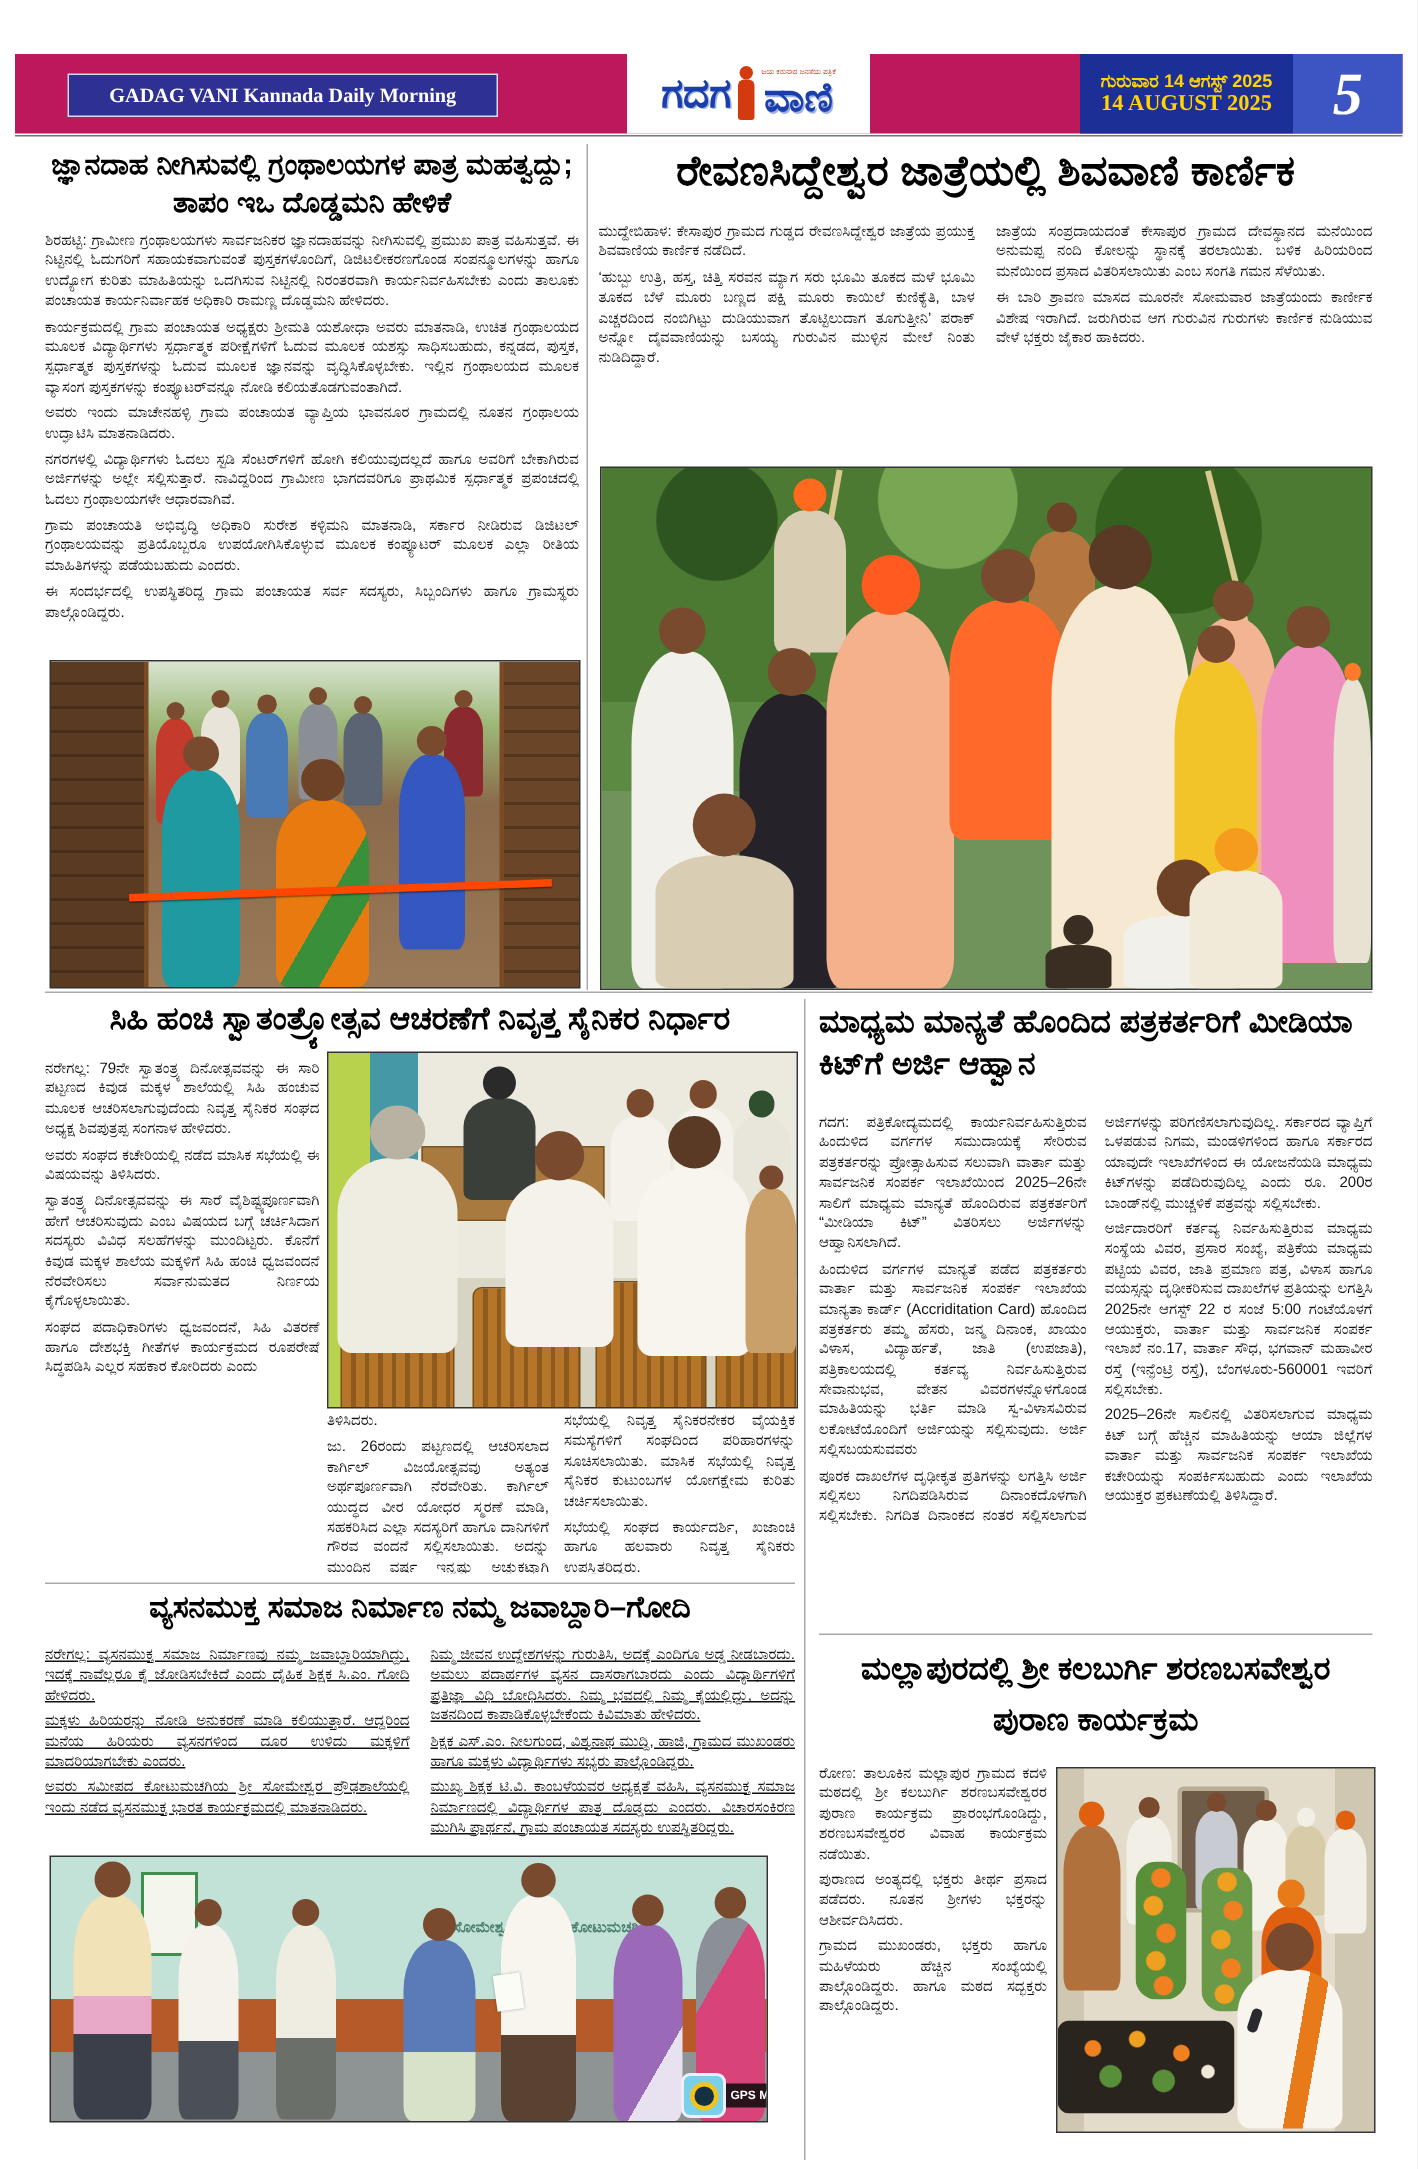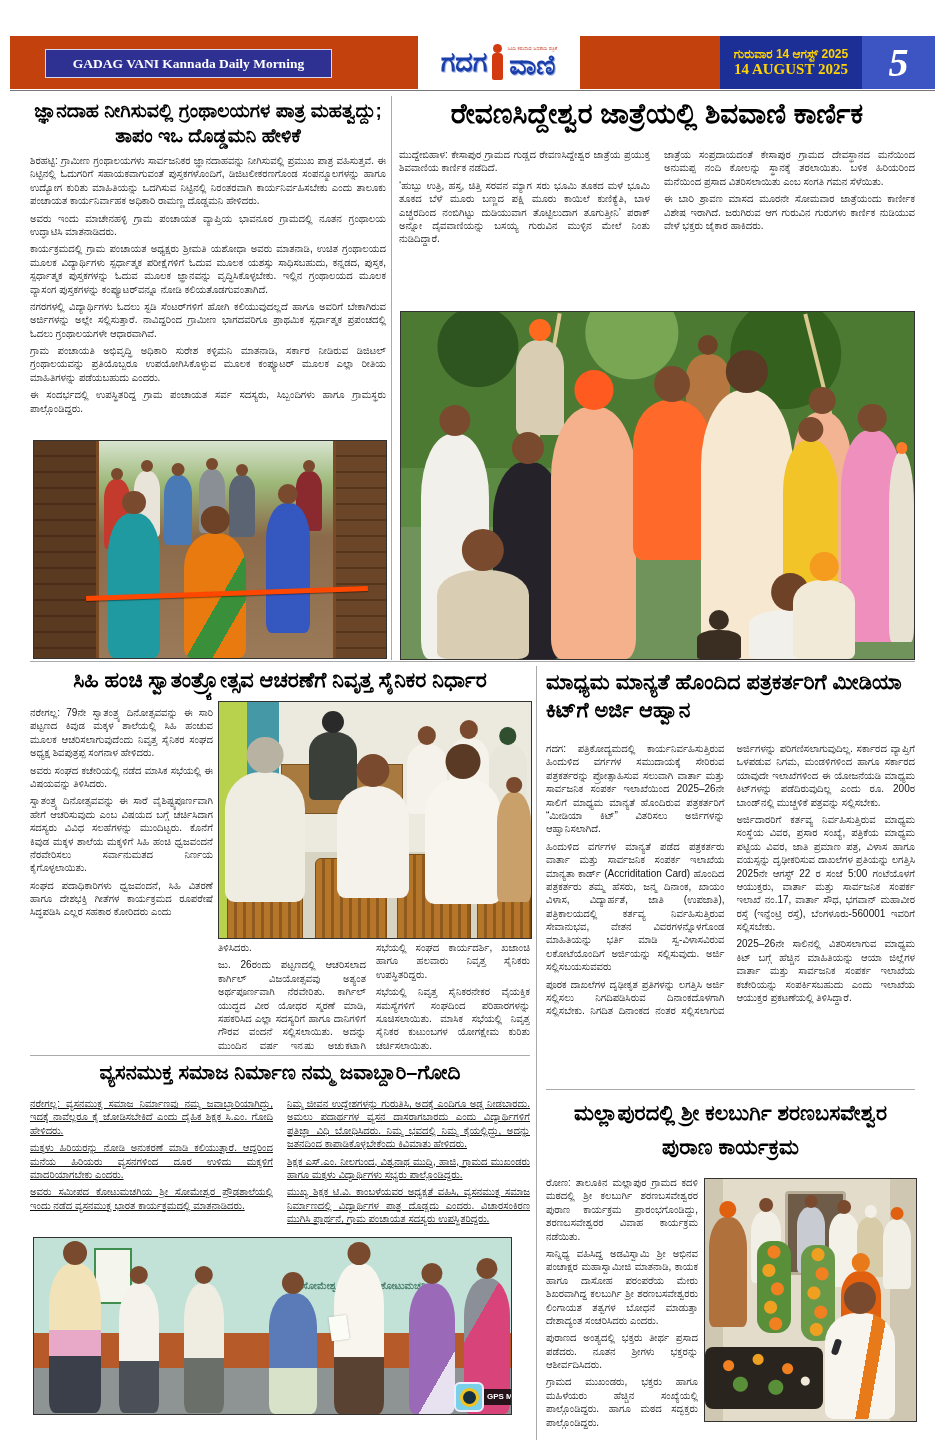--- a/index.html
+++ b/index.html
@@ -1,19 +1,19 @@
 <!DOCTYPE html>
 <html><head>
 <meta charset="utf-8">
 <style>
   html,body{margin:0;padding:0;background:#e8e8e8;}
   .page{position:relative;width:945px;height:1446px;background:#ffffff;margin:0 auto;overflow:hidden;
         font-family:"Liberation Sans",sans-serif;color:#111;}
   
-  .band{position:absolute;left:10px;top:36px;width:925px;height:53px;background:#c2410c;}
+  .band{position:absolute;left:10px;top:36px;width:925px;height:53px;background:#be185d;}
   .mastbox{position:absolute;left:35px;top:13px;width:285px;height:27px;background:#2e3192;
            border:1px solid #d8d8f0;display:flex;align-items:center;justify-content:center;}
   .mastbox span{color:#fff;font-family:"Liberation Serif",serif;font-weight:bold;font-size:13.5px;white-space:nowrap;}
   .logo-panel{position:absolute;left:408px;top:0;width:162px;height:53px;background:#fff;
               display:flex;align-items:center;justify-content:center;gap:3px;overflow:hidden;}
   .logo-gadag,.logo-vani{font-weight:bold;font-size:27px;color:#1b3faa;line-height:1;
         text-shadow:1px 1px 0 #9fb2e8;}
   .logo-fig{width:14px;height:38px;position:relative;}
   .logo-fig::before{content:"";position:absolute;left:3px;top:0;width:9px;height:9px;border-radius:50%;background:#d43a10;}
   .logo-fig::after{content:"";position:absolute;left:2px;top:9px;width:11px;height:27px;border-radius:4px 4px 2px 2px;background:#d43a10;}
@@ -83,22 +83,22 @@
   <div class="vrule" style="left:391px;top:96px;height:564px;"></div>
   <div class="hrule" style="left:30px;top:661px;width:885px;"></div>
   <div class="vrule" style="left:536px;top:666px;height:774px;"></div>
   <div class="hrule" style="left:30px;top:1055px;width:500px;"></div>
   <div class="hrule" style="left:546px;top:1089px;width:369px;"></div>
 
   <section>
     <h2 class="headline abs" style="left:30px;top:98px;width:356px;height:52px;font-size:19px;line-height:1.32;text-align:center;margin:0;">ಜ್ಞಾನದಾಹ ನೀಗಿಸುವಲ್ಲಿ ಗ್ರಂಥಾಲಯಗಳ ಪಾತ್ರ ಮಹತ್ವದ್ದು; ತಾಪಂ ಇಒ ದೊಡ್ಡಮನಿ ಹೇಳಿಕೆ</h2>
     <div class="abody abs" style="left:30px;top:154px;width:356px;height:283px;">
       <p>ಶಿರಹಟ್ಟಿ: ಗ್ರಾಮೀಣ ಗ್ರಂಥಾಲಯಗಳು ಸಾರ್ವಜನಿಕರ ಜ್ಞಾನದಾಹವನ್ನು ನೀಗಿಸುವಲ್ಲಿ ಪ್ರಮುಖ ಪಾತ್ರ ವಹಿಸುತ್ತವೆ. ಈ ನಿಟ್ಟಿನಲ್ಲಿ ಓದುಗರಿಗೆ ಸಹಾಯಕವಾಗುವಂತೆ ಪುಸ್ತಕಗಳೊಂದಿಗೆ, ಡಿಜಿಟಲೀಕರಣಗೊಂಡ ಸಂಪನ್ಮೂಲಗಳನ್ನು ಹಾಗೂ ಉದ್ಯೋಗ ಕುರಿತು ಮಾಹಿತಿಯನ್ನು ಒದಗಿಸುವ ನಿಟ್ಟಿನಲ್ಲಿ ನಿರಂತರವಾಗಿ ಕಾರ್ಯನಿರ್ವಹಿಸಬೇಕು ಎಂದು ತಾಲೂಕು ಪಂಚಾಯತ ಕಾರ್ಯನಿರ್ವಾಹಕ ಅಧಿಕಾರಿ ರಾಮಣ್ಣ ದೊಡ್ಡಮನಿ ಹೇಳಿದರು.</p>
+      <p>ಕಾರ್ಯಕ್ರಮದಲ್ಲಿ ಗ್ರಾಮ ಪಂಚಾಯತ ಅಧ್ಯಕ್ಷರು ಶ್ರೀಮತಿ ಯಶೋಧಾ ಅವರು ಮಾತನಾಡಿ, ಉಚಿತ ಗ್ರಂಥಾಲಯದ ಮೂಲಕ ವಿದ್ಯಾರ್ಥಿಗಳು ಸ್ಪರ್ಧಾತ್ಮಕ ಪರೀಕ್ಷೆಗಳಿಗೆ ಓದುವ ಮೂಲಕ ಯಶಸ್ಸು ಸಾಧಿಸಬಹುದು, ಕನ್ನಡದ, ಪುಸ್ತಕ, ಸ್ಪರ್ಧಾತ್ಮಕ ಪುಸ್ತಕಗಳನ್ನು ಓದುವ ಮೂಲಕ ಜ್ಞಾನವನ್ನು ವೃದ್ಧಿಸಿಕೊಳ್ಳಬೇಕು. ಇಲ್ಲಿನ ಗ್ರಂಥಾಲಯದ ಮೂಲಕ ವ್ಯಾಸಂಗ ಪುಸ್ತಕಗಳನ್ನು ಕಂಪ್ಯೂಟರ್‌ವನ್ನೂ ನೋಡಿ ಕಲಿಯತೊಡಗುವಂತಾಗಿದೆ.</p>
       <p>ಅವರು ಇಂದು ಮಾಚೇನಹಳ್ಳಿ ಗ್ರಾಮ ಪಂಚಾಯತ ವ್ಯಾಪ್ತಿಯ ಭಾವನೂರ ಗ್ರಾಮದಲ್ಲಿ ನೂತನ ಗ್ರಂಥಾಲಯ ಉದ್ಘಾಟಿಸಿ ಮಾತನಾಡಿದರು.</p>
-      <p>ಕಾರ್ಯಕ್ರಮದಲ್ಲಿ ಗ್ರಾಮ ಪಂಚಾಯತ ಅಧ್ಯಕ್ಷರು ಶ್ರೀಮತಿ ಯಶೋಧಾ ಅವರು ಮಾತನಾಡಿ, ಉಚಿತ ಗ್ರಂಥಾಲಯದ ಮೂಲಕ ವಿದ್ಯಾರ್ಥಿಗಳು ಸ್ಪರ್ಧಾತ್ಮಕ ಪರೀಕ್ಷೆಗಳಿಗೆ ಓದುವ ಮೂಲಕ ಯಶಸ್ಸು ಸಾಧಿಸಬಹುದು, ಕನ್ನಡದ, ಪುಸ್ತಕ, ಸ್ಪರ್ಧಾತ್ಮಕ ಪುಸ್ತಕಗಳನ್ನು ಓದುವ ಮೂಲಕ ಜ್ಞಾನವನ್ನು ವೃದ್ಧಿಸಿಕೊಳ್ಳಬೇಕು. ಇಲ್ಲಿನ ಗ್ರಂಥಾಲಯದ ಮೂಲಕ ವ್ಯಾಸಂಗ ಪುಸ್ತಕಗಳನ್ನು ಕಂಪ್ಯೂಟರ್‌ವನ್ನೂ ನೋಡಿ ಕಲಿಯತೊಡಗುವಂತಾಗಿದೆ.</p>
       <p>ನಗರಗಳಲ್ಲಿ ವಿದ್ಯಾರ್ಥಿಗಳು ಓದಲು ಸ್ಟಡಿ ಸೆಂಟರ್‌ಗಳಿಗೆ ಹೋಗಿ ಕಲಿಯುವುದಲ್ಲದೆ ಹಾಗೂ ಅವರಿಗೆ ಬೇಕಾಗಿರುವ ಅರ್ಜಿಗಳನ್ನು ಅಲ್ಲೇ ಸಲ್ಲಿಸುತ್ತಾರೆ. ನಾವಿದ್ದರಿಂದ ಗ್ರಾಮೀಣ ಭಾಗದವರಿಗೂ ಪ್ರಾಥಮಿಕ ಸ್ಪರ್ಧಾತ್ಮಕ ಪ್ರಪಂಚದಲ್ಲಿ ಓದಲು ಗ್ರಂಥಾಲಯಗಳೇ ಆಧಾರವಾಗಿವೆ.</p>
       <p>ಗ್ರಾಮ ಪಂಚಾಯತಿ ಅಭಿವೃದ್ಧಿ ಅಧಿಕಾರಿ ಸುರೇಶ ಕಳ್ಳಿಮನಿ ಮಾತನಾಡಿ, ಸರ್ಕಾರ ನೀಡಿರುವ ಡಿಜಿಟಲ್ ಗ್ರಂಥಾಲಯವನ್ನು ಪ್ರತಿಯೊಬ್ಬರೂ ಉಪಯೋಗಿಸಿಕೊಳ್ಳುವ ಮೂಲಕ ಕಂಪ್ಯೂಟರ್ ಮೂಲಕ ಎಲ್ಲಾ ರೀತಿಯ ಮಾಹಿತಿಗಳನ್ನು ಪಡೆಯಬಹುದು ಎಂದರು.</p>
       <p>ಈ ಸಂದರ್ಭದಲ್ಲಿ ಉಪಸ್ಥಿತರಿದ್ದ ಗ್ರಾಮ ಪಂಚಾಯತ ಸರ್ವ ಸದಸ್ಯರು, ಸಿಬ್ಬಂದಿಗಳು ಹಾಗೂ ಗ್ರಾಮಸ್ಥರು ಪಾಲ್ಗೊಂಡಿದ್ದರು.</p>
     </div>
 
     <div class="photo" style="left:33px;top:440px;width:352px;height:217px;
          background:linear-gradient(180deg,#d8e4d0 0,#9db878 42px,#8a6a4a 95px,#9a7a58 100%);">
       <div style="position:absolute;left:0;top:0;width:62px;height:217px;border-right:3px solid #7a4a24;
            background:repeating-linear-gradient(180deg,#5b3a22 0 14px,#4a2d18 14px 16px);"></div>
       <div style="position:absolute;right:0;top:0;width:50px;height:217px;border-left:3px solid #7a4a24;
@@ -177,22 +177,22 @@
       <i class="fig" style="left:6px;top:70px;width:80px;height:130px;background:#efece2;--h:#b8b2a2;"></i>
       <i class="fig" style="left:118px;top:84px;width:72px;height:112px;background:#f4f2ea;--h:#7a4a2e;"></i>
       <i class="fig" style="left:206px;top:76px;width:76px;height:126px;background:#f7f5ee;--h:#5a3a24;"></i>
       <i class="fig" style="left:278px;top:90px;width:34px;height:110px;background:#caa06a;--h:#7a4a2e;"></i>
     </div>
     <div class="abody abs" style="left:218px;top:941px;width:148px;height:108px;">
       <p>ತಿಳಿಸಿದರು.</p>
       <p>ಜು. 26ರಂದು ಪಟ್ಟಣದಲ್ಲಿ ಆಚರಿಸಲಾದ ಕಾರ್ಗಿಲ್ ವಿಜಯೋತ್ಸವವು ಅತ್ಯಂತ ಅರ್ಥಪೂರ್ಣವಾಗಿ ನೆರವೇರಿತು. ಕಾರ್ಗಿಲ್ ಯುದ್ಧದ ವೀರ ಯೋಧರ ಸ್ಮರಣೆ ಮಾಡಿ, ಸಹಕರಿಸಿದ ಎಲ್ಲಾ ಸದಸ್ಯರಿಗೆ ಹಾಗೂ ದಾನಿಗಳಿಗೆ ಗೌರವ ವಂದನೆ ಸಲ್ಲಿಸಲಾಯಿತು. ಅದನ್ನು ಮುಂದಿನ ವರ್ಷ ಇನ್ನಷ್ಟು ಅಚ್ಚುಕಟ್ಟಾಗಿ ನಡೆಸಲು ಸದಸ್ಯರು ಒಮ್ಮತದ ಒಪ್ಪಿಗೆ ನೀಡಿದರು.</p>
     </div>
     <div class="abody abs" style="left:376px;top:941px;width:154px;height:108px;">
+      <p>ಸಭೆಯಲ್ಲಿ ನಿವೃತ್ತ ಸೈನಿಕರನೇಕರ ವೈಯಕ್ತಿಕ ಸಮಸ್ಯೆಗಳಿಗೆ ಸಂಘದಿಂದ ಪರಿಹಾರಗಳನ್ನು ಸೂಚಿಸಲಾಯಿತು. ಮಾಸಿಕ ಸಭೆಯಲ್ಲಿ ನಿವೃತ್ತ ಸೈನಿಕರ ಕುಟುಂಬಗಳ ಯೋಗಕ್ಷೇಮ ಕುರಿತು ಚರ್ಚಿಸಲಾಯಿತು.</p>
       <p>ಸಭೆಯಲ್ಲಿ ಸಂಘದ ಕಾರ್ಯದರ್ಶಿ, ಖಜಾಂಚಿ ಹಾಗೂ ಹಲವಾರು ನಿವೃತ್ತ ಸೈನಿಕರು ಉಪಸ್ಥಿತರಿದ್ದರು.</p>
-      <p>ಸಭೆಯಲ್ಲಿ ನಿವೃತ್ತ ಸೈನಿಕರನೇಕರ ವೈಯಕ್ತಿಕ ಸಮಸ್ಯೆಗಳಿಗೆ ಸಂಘದಿಂದ ಪರಿಹಾರಗಳನ್ನು ಸೂಚಿಸಲಾಯಿತು. ಮಾಸಿಕ ಸಭೆಯಲ್ಲಿ ನಿವೃತ್ತ ಸೈನಿಕರ ಕುಟುಂಬಗಳ ಯೋಗಕ್ಷೇಮ ಕುರಿತು ಚರ್ಚಿಸಲಾಯಿತು.</p>
     </div>
   </section>
 
   <section>
     <h2 class="headline abs" style="left:546px;top:668px;width:369px;height:70px;font-size:21px;line-height:1.35;text-align:left;margin:0;">ಮಾಧ್ಯಮ ಮಾನ್ಯತೆ ಹೊಂದಿದ ಪತ್ರಕರ್ತರಿಗೆ ಮೀಡಿಯಾ ಕಿಟ್‌ಗೆ ಅರ್ಜಿ ಆಹ್ವಾನ</h2>
     <div class="abody cols2 abs" style="left:546px;top:742px;width:369px;height:341px;column-gap:12px;">
       <p>ಗದಗ: ಪತ್ರಿಕೋದ್ಯಮದಲ್ಲಿ ಕಾರ್ಯನಿರ್ವಹಿಸುತ್ತಿರುವ ಹಿಂದುಳಿದ ವರ್ಗಗಳ ಸಮುದಾಯಕ್ಕೆ ಸೇರಿರುವ ಪತ್ರಕರ್ತರನ್ನು ಪ್ರೋತ್ಸಾಹಿಸುವ ಸಲುವಾಗಿ ವಾರ್ತಾ ಮತ್ತು ಸಾರ್ವಜನಿಕ ಸಂಪರ್ಕ ಇಲಾಖೆಯಿಂದ 2025–26ನೇ ಸಾಲಿಗೆ ಮಾಧ್ಯಮ ಮಾನ್ಯತೆ ಹೊಂದಿರುವ ಪತ್ರಕರ್ತರಿಗೆ “ಮೀಡಿಯಾ ಕಿಟ್” ವಿತರಿಸಲು ಅರ್ಜಿಗಳನ್ನು ಆಹ್ವಾನಿಸಲಾಗಿದೆ.</p>
       <p>ಹಿಂದುಳಿದ ವರ್ಗಗಳ ಮಾನ್ಯತೆ ಪಡೆದ ಪತ್ರಕರ್ತರು ವಾರ್ತಾ ಮತ್ತು ಸಾರ್ವಜನಿಕ ಸಂಪರ್ಕ ಇಲಾಖೆಯ ಮಾನ್ಯತಾ ಕಾರ್ಡ್ (Accriditation Card) ಹೊಂದಿದ ಪತ್ರಕರ್ತರು ತಮ್ಮ ಹೆಸರು, ಜನ್ಮ ದಿನಾಂಕ, ಖಾಯಂ ವಿಳಾಸ, ವಿದ್ಯಾರ್ಹತೆ, ಜಾತಿ (ಉಪಜಾತಿ), ಪತ್ರಿಕಾಲಯದಲ್ಲಿ ಕರ್ತವ್ಯ ನಿರ್ವಹಿಸುತ್ತಿರುವ ಸೇವಾನುಭವ, ವೇತನ ವಿವರಗಳನ್ನೊಳಗೊಂಡ ಮಾಹಿತಿಯನ್ನು ಭರ್ತಿ ಮಾಡಿ ಸ್ವ-ವಿಳಾಸವಿರುವ ಲಕೋಟೆಯೊಂದಿಗೆ ಅರ್ಜಿಯನ್ನು ಸಲ್ಲಿಸುವುದು. ಅರ್ಜಿ ಸಲ್ಲಿಸಬಯಸುವವರು</p>
       <p>ಪೂರಕ ದಾಖಲೆಗಳ ದೃಢೀಕೃತ ಪ್ರತಿಗಳನ್ನು ಲಗತ್ತಿಸಿ ಅರ್ಜಿ ಸಲ್ಲಿಸಲು ನಿಗದಿಪಡಿಸಿರುವ ದಿನಾಂಕದೊಳಗಾಗಿ ಸಲ್ಲಿಸಬೇಕು. ನಿಗದಿತ ದಿನಾಂಕದ ನಂತರ ಸಲ್ಲಿಸಲಾಗುವ ಅರ್ಜಿಗಳನ್ನು ಪರಿಗಣಿಸಲಾಗುವುದಿಲ್ಲ. ಸರ್ಕಾರದ ವ್ಯಾಪ್ತಿಗೆ ಒಳಪಡುವ ನಿಗಮ, ಮಂಡಳಿಗಳಿಂದ ಹಾಗೂ ಸರ್ಕಾರದ ಯಾವುದೇ ಇಲಾಖೆಗಳಿಂದ ಈ ಯೋಜನೆಯಡಿ ಮಾಧ್ಯಮ ಕಿಟ್‌ಗಳನ್ನು ಪಡೆದಿರುವುದಿಲ್ಲ ಎಂದು ರೂ. 200ರ ಬಾಂಡ್‌ನಲ್ಲಿ ಮುಚ್ಚಳಿಕೆ ಪತ್ರವನ್ನು ಸಲ್ಲಿಸಬೇಕು.</p>
       <p>ಅರ್ಜಿದಾರರಿಗೆ ಕರ್ತವ್ಯ ನಿರ್ವಹಿಸುತ್ತಿರುವ ಮಾಧ್ಯಮ ಸಂಸ್ಥೆಯ ವಿವರ, ಪ್ರಸಾರ ಸಂಖ್ಯೆ, ಪತ್ರಿಕೆಯ ಮಾಧ್ಯಮ ಪಟ್ಟಿಯ ವಿವರ, ಜಾತಿ ಪ್ರಮಾಣ ಪತ್ರ, ವಿಳಾಸ ಹಾಗೂ ವಯಸ್ಸನ್ನು ದೃಢೀಕರಿಸುವ ದಾಖಲೆಗಳ ಪ್ರತಿಯನ್ನು ಲಗತ್ತಿಸಿ 2025ನೇ ಆಗಸ್ಟ್ 22 ರ ಸಂಜೆ 5:00 ಗಂಟೆಯೊಳಗೆ ಆಯುಕ್ತರು, ವಾರ್ತಾ ಮತ್ತು ಸಾರ್ವಜನಿಕ ಸಂಪರ್ಕ ಇಲಾಖೆ ನಂ.17, ವಾರ್ತಾ ಸೌಧ, ಭಗವಾನ್ ಮಹಾವೀರ ರಸ್ತೆ (ಇನ್ಫೆಂಟ್ರಿ ರಸ್ತೆ), ಬೆಂಗಳೂರು-560001 ಇವರಿಗೆ ಸಲ್ಲಿಸಬೇಕು.</p>
@@ -236,21 +236,20 @@
           </span>
         <span class="gps-label">GPS Map Ca</span>
       </div>
     </div>
   </section>
 
   <section>
     <h2 class="headline abs" style="left:546px;top:1096px;width:369px;height:72px;font-size:21px;line-height:1.6;text-align:center;margin:0;">ಮಲ್ಲಾಪುರದಲ್ಲಿ ಶ್ರೀ ಕಲಬುರ್ಗಿ ಶರಣಬಸವೇಶ್ವರ ಪುರಾಣ ಕಾರ್ಯಕ್ರಮ</h2>
     <div class="abody abs" style="left:546px;top:1176px;width:152px;height:264px;">
       <p>ರೋಣ: ತಾಲೂಕಿನ ಮಲ್ಲಾಪುರ ಗ್ರಾಮದ ಕದಳಿ ಮಠದಲ್ಲಿ ಶ್ರೀ ಕಲಬುರ್ಗಿ ಶರಣಬಸವೇಶ್ವರರ ಪುರಾಣ ಕಾರ್ಯಕ್ರಮ ಪ್ರಾರಂಭಗೊಂಡಿದ್ದು, ಶರಣಬಸವೇಶ್ವರರ ವಿವಾಹ ಕಾರ್ಯಕ್ರಮ ನಡೆಯಿತು.</p>
-      <p>ಸಾನ್ನಿಧ್ಯ ವಹಿಸಿದ್ದ ಅಡವಿಸ್ವಾಮಿ ಶ್ರೀ ಅಭಿನವ ಪಂಚಾಕ್ಷರ ಮಹಾಸ್ವಾಮೀಜಿ ಮಾತನಾಡಿ, ಕಾಯಕ ಹಾಗೂ ದಾಸೋಹ ಪರಂಪರೆಯ ಮೇರು ಶಿಖರವಾಗಿದ್ದ ಕಲಬುರ್ಗಿ ಶ್ರೀ ಶರಣಬಸವೇಶ್ವರರು ಲಿಂಗಾಯತ ತತ್ವಗಳ ಬೋಧನೆ ಮಾಡುತ್ತಾ ದೇಶಾದ್ಯಂತ ಸಂಚರಿಸಿದರು ಎಂದರು.</p>
       <p>ಪುರಾಣದ ಅಂತ್ಯದಲ್ಲಿ ಭಕ್ತರು ತೀರ್ಥ ಪ್ರಸಾದ ಪಡೆದರು. ನೂತನ ಶ್ರೀಗಳು ಭಕ್ತರನ್ನು ಆಶೀರ್ವದಿಸಿದರು.</p>
       <p>ಗ್ರಾಮದ ಮುಖಂಡರು, ಭಕ್ತರು ಹಾಗೂ ಮಹಿಳೆಯರು ಹೆಚ್ಚಿನ ಸಂಖ್ಯೆಯಲ್ಲಿ ಪಾಲ್ಗೊಂಡಿದ್ದರು. ಹಾಗೂ ಮಠದ ಸದ್ಭಕ್ತರು ಪಾಲ್ಗೊಂಡಿದ್ದರು.</p>
     </div>
 
     <div class="photo" style="left:704px;top:1178px;width:211px;height:242px;
          background:linear-gradient(90deg,#cfc7b2 0 18px,#e3dccb 18px 185px,#cfc7b2 185px 100%),
                     linear-gradient(180deg,#ddd6c4 0 100%);">
       <div style="position:absolute;left:80px;top:12px;width:55px;height:78px;background:#6e5c49;border:3px solid #b8ae98;border-radius:4px 4px 0 0;"></div>
       <i class="fig" style="left:4px;top:38px;width:38px;height:110px;background:#b0713d;--h:#e06010;"></i>
       <i class="fig" style="left:46px;top:32px;width:30px;height:72px;background:#f2efe6;--h:#7a4a2e;"></i>

